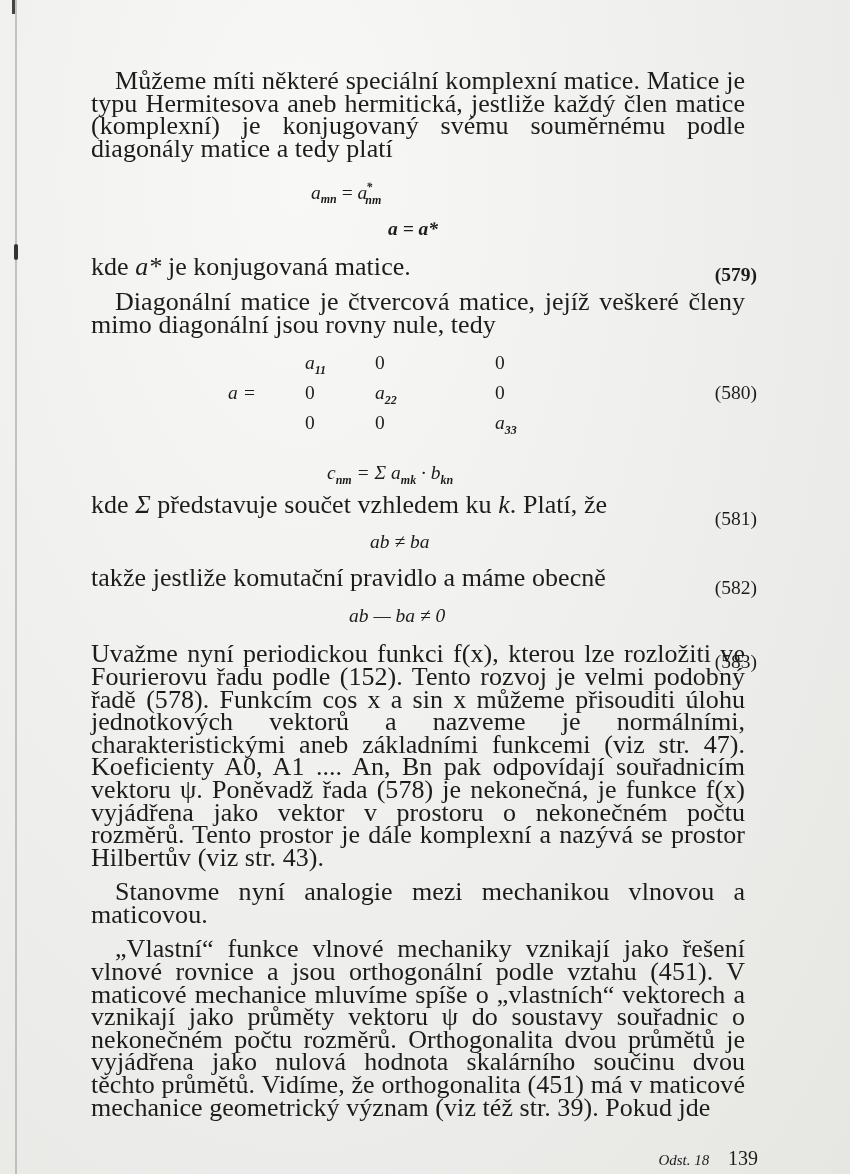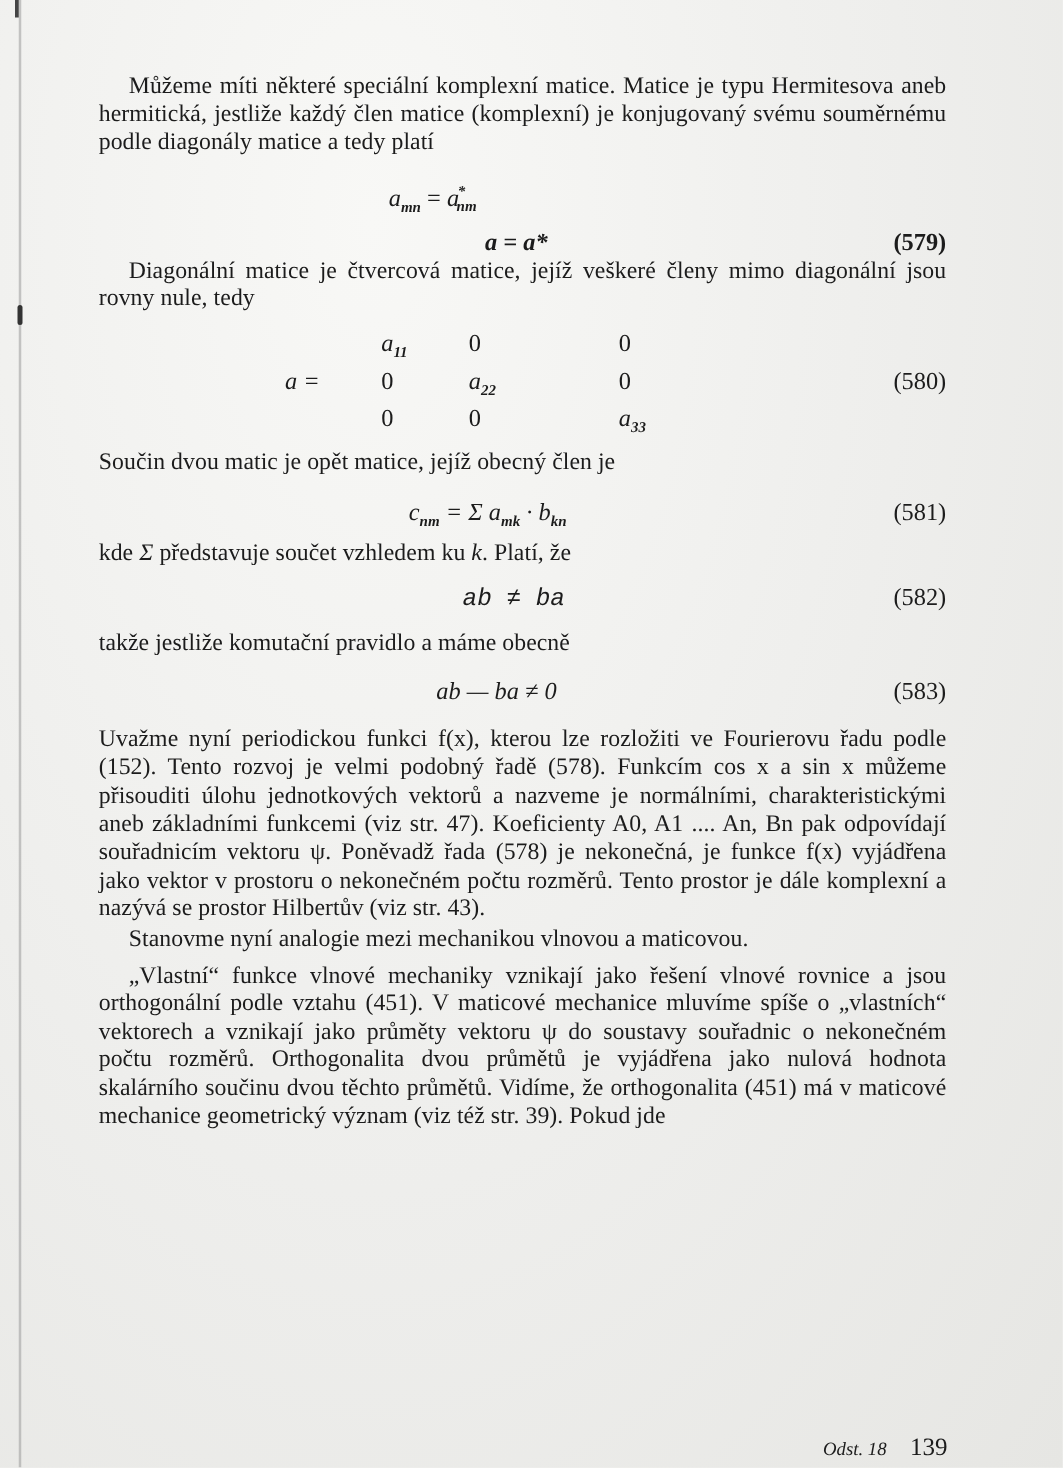--- a/index.html
+++ b/index.html
@@ -7,25 +7,25 @@
     width:850px; height:1174px; overflow:hidden; position:relative;
     background:#efefed;
     background-image: radial-gradient(ellipse at 35% 15%, #f8f8f6 0%, #eeeeec 55%, #e6e6e3 100%);
     font-family: "Liberation Serif", "DejaVu Serif", serif;
     color:#1c1c1c;
   }
   .edge-line { position:absolute; left:15px; top:0; width:1.5px; height:1174px; background:#9a9a9a; opacity:.55; }
   .edge-mark { position:absolute; left:14px; top:244px; width:4px; height:16px; background:#333; border-radius:2px; }
   .edge-mark2 { position:absolute; left:12px; top:0; width:3px; height:14px; background:#444; }
   .page { position:absolute; left:79px; top:58px; width:678px; }
-  p { margin:0; font-size:19px; line-height:22.6px; text-align:justify; letter-spacing:.05px; }
+  p { margin:12px; font-size:26px; line-height:22.6px; text-align:justify; letter-spacing:.05px; }
   .indent { text-indent:24px; }
   .eq { position:relative; height:22px; font-size:19.5px; line-height:22px; }
   .eq .formula { position:absolute; font-style:italic; white-space:nowrap; }
-  .eq .num { position:absolute; right:0; font-style:normal; }
+  .eq .num { position:absolute; right:0; font-style:normal;margin-top:46px; }
   sub, sup { font-size:12px; font-weight:bold; }
   .it { font-style:italic; }
   .matrix { position:relative; height:96px; font-size:19.5px; }
   .matrix span { position:absolute; white-space:nowrap; }
   .footer { position:absolute; top:1147px; right:92px; font-size:19px; }
   .footer .sec { font-style:italic; font-size:15px; margin-right:14px; }
   .footer .pg { font-weight:normal; font-size:20px; }
 </style>
 </head>
 <body>
@@ -43,50 +43,50 @@
       <span>a</span><sub>mn</sub><span style="font-style:normal"> = </span><span>a</span><sup style="position:relative;left:-1px;">*</sup><sub style="margin-left:-8px;">nm</sub>
     </span>
   </div>
 
 
   <div class="eq" style="margin-top:20px;font-weight:bold;">
     <span class="formula" style="left:309px;">a = a*</span>
     <span class="num">(579)</span>
   </div>
 
+  <p style="margin-top:16px;"><span>kde </span><span class="it">a*</span><span> je konjugovaná matice.</span></p>
 
   <p class="indent">Diagonální matice je čtvercová matice, jejíž veškeré členy mimo diagonální jsou rovny nule, tedy</p>
 
   <div class="matrix" style="margin-top:10px;">
     <span class="it" style="left:149px; top:34px;">a =</span>
     <span class="it" style="left:226px; top:4px;">a<sub>11</sub></span>
     <span style="left:226px; top:34px;">0</span>
     <span style="left:226px; top:64px;">0</span>
     <span style="left:296px; top:4px;">0</span>
     <span class="it" style="left:296px; top:34px;">a<sub>22</sub></span>
     <span style="left:296px; top:64px;">0</span>
     <span style="left:416px; top:4px;">0</span>
     <span style="left:416px; top:34px;">0</span>
     <span class="it" style="left:416px; top:64px;">a<sub>33</sub></span>
     <span style="right:0; top:34px;">(580)</span>
   </div>
 
-  <p style="margin-top:2px;">Součin dvou matic je opět matice, jejíž obecný člen je</p>
 
   <div class="eq" style="margin-top:18px;">
     <span class="formula" style="left:248px;">
       <span>c</span><sub>nm</sub><span> = Σ a</span><sub>mk</sub><span> · b</span><sub>kn</sub>
     </span>
     <span class="num">(581)</span>
   </div>
 
   <p style="margin-top:10px;"><span>kde </span><span class="it">Σ</span><span> představuje součet vzhledem ku </span><span class="it">k</span><span>. Platí, že</span></p>
 
   <div class="eq" style="margin-top:14px;">
-    <span class="formula" style="left:291px;font-family:Liberation Mono, monospace;">ab ≠ ba</span>
+    <span class="formula" style="left:291px;">ab ≠ ba</span>
     <span class="num">(582)</span>
   </div>
 
   <p style="margin-top:14px;">takže jestliže komutační pravidlo a máme obecně</p>
 
   <div class="eq" style="margin-top:16px;">
     <span class="formula" style="left:270px;">ab — ba ≠ 0</span>
     <span class="num">(583)</span>
   </div>
 

